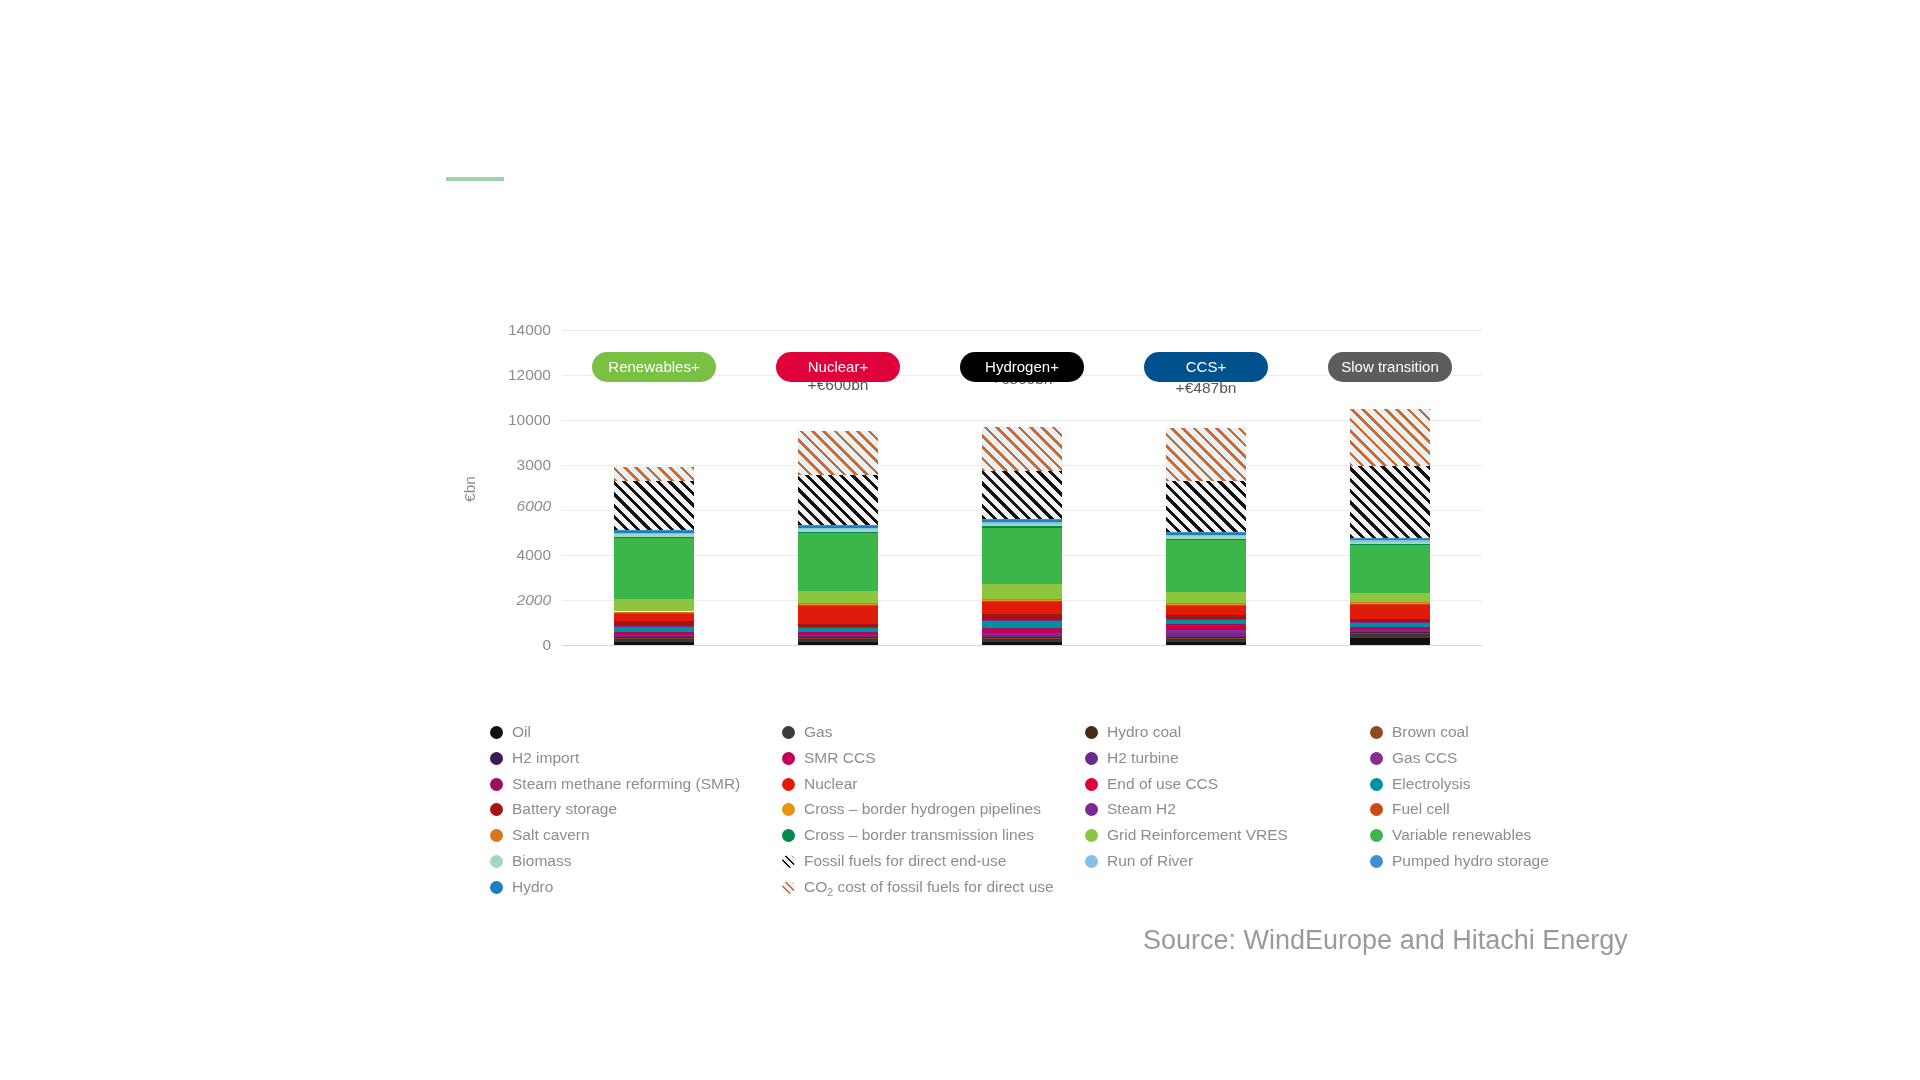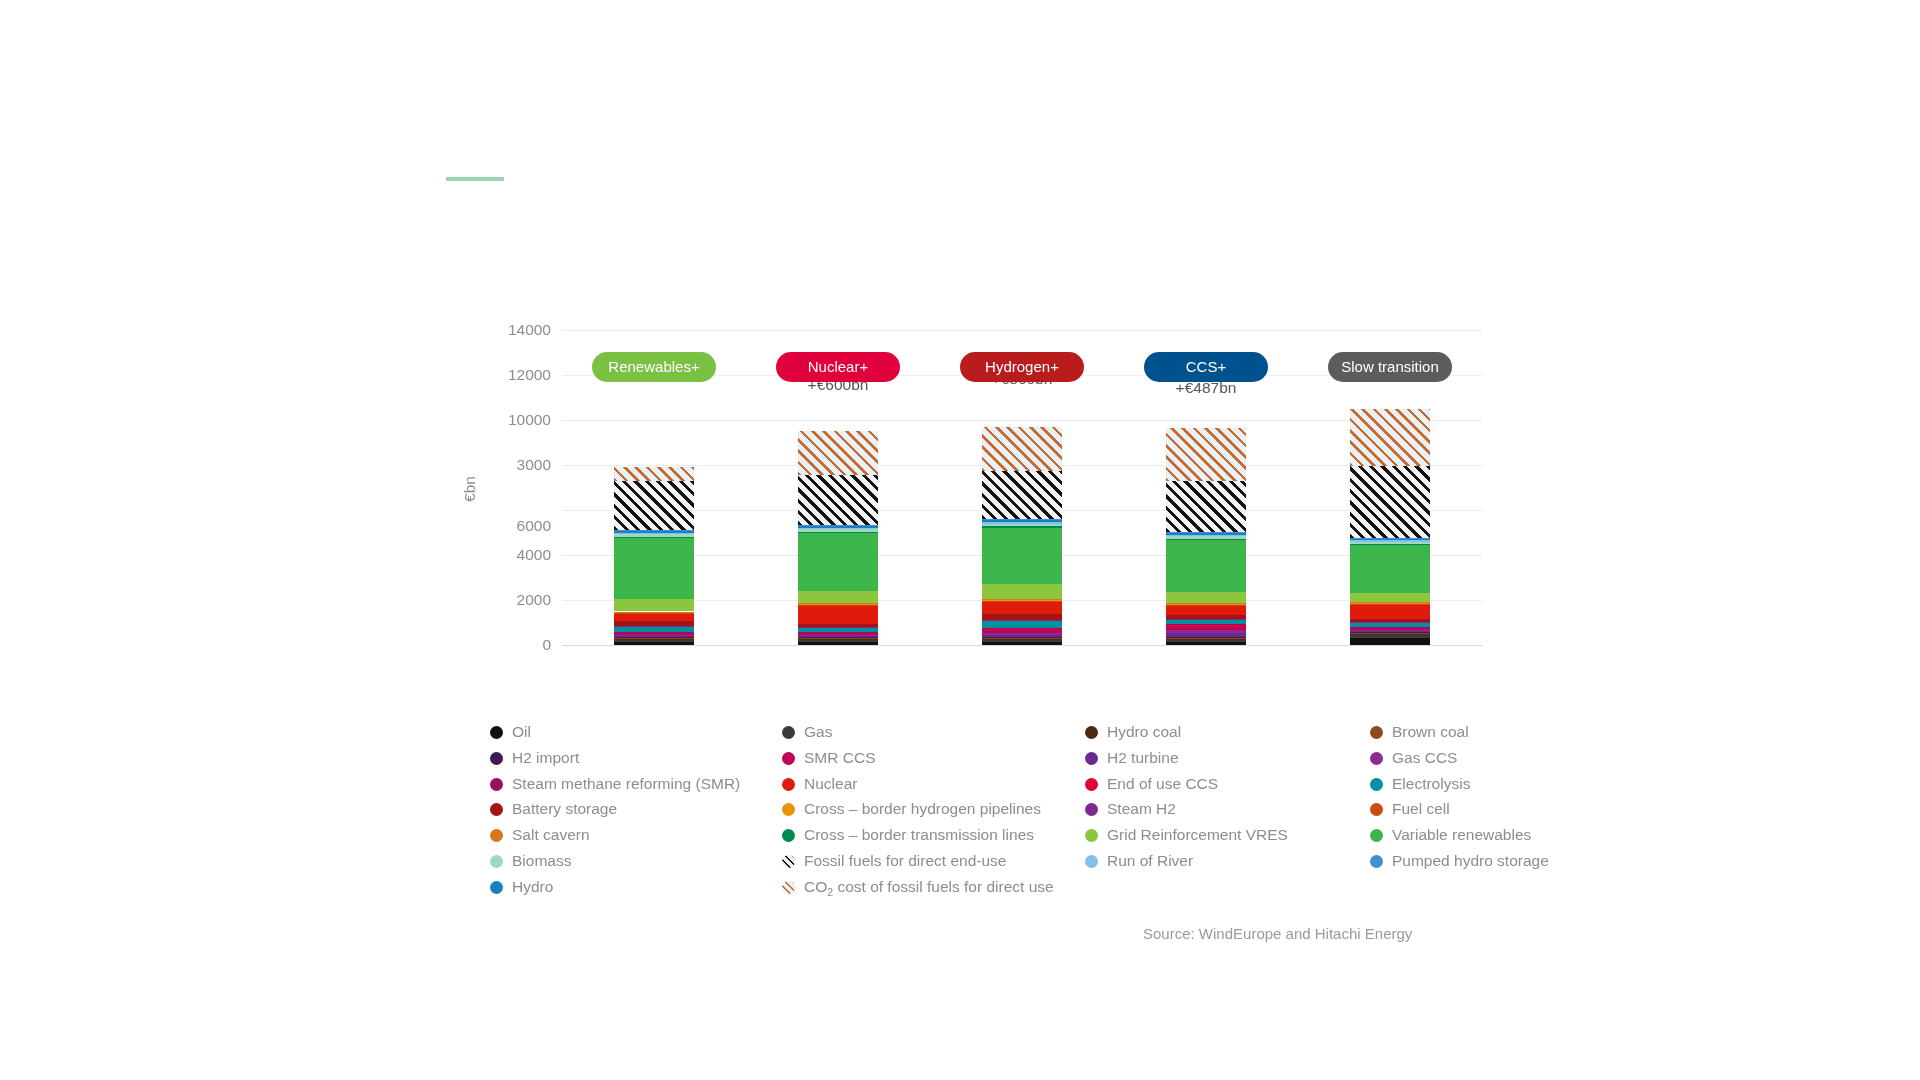--- a/index.html
+++ b/index.html
@@ -102,21 +102,21 @@
         #c96a2e 0px, #c96a2e 1.6px, #e9f1f7 1.6px, #e9f1f7 5px);
   }
   .legend-label {
     position: absolute; left: 22px; top: 0;
     font-size: 15.5px; color: #8d8d8d; line-height: 19px;
   }
   .legend-label sub { font-size: 10.5px; }
 
   #source {
     position: absolute; left: 1143px; top: 925px;
-    font-size: 15px; color: #9a9a9a; white-space: nowrap; text-align: center;
+    font-size: 27px; color: #9a9a9a; white-space: nowrap; text-align: center;
   }
 </style>
 </head>
 <body>
 
 <div id="root">
 
   <div id="fig-rule"></div>
 
   <div id="chart-wrap">
@@ -128,23 +128,23 @@
           <div class="gridline" style="top: 270px;"></div>
           <div class="gridline" style="top: 225px;"></div>
           <div class="gridline" style="top: 180px;"></div>
           <div class="gridline" style="top: 135px;"></div>
           <div class="gridline" style="top: 90px;"></div>
           <div class="gridline" style="top: 45px;"></div>
           <div class="gridline" style="top: 0px;"></div>
         </div>
       <div id="yticks">
           <div class="ytick" style="top: 315px;">0</div>
-          <div class="ytick" style="top: 270px;">2000</div>
+          <div class="ytick" style="top: 270px; font-style: italic;">2000</div>
           <div class="ytick" style="top: 225px;">4000</div>
-          <div class="ytick" style="top: 196px;">6000</div>
+          <div class="ytick" style="top: 176px; font-style: italic;">6000</div>
           <div class="ytick" style="top: 135px;">3000</div>
           <div class="ytick" style="top: 90px;">10000</div>
           <div class="ytick" style="top: 45px;">12000</div>
           <div class="ytick" style="top: 0px;">14000</div>
         </div>
       <div id="bars">
           <div class="bar-group" style="left: 52px; width: 80px; height: 315px;">
             <div class="bar" style="height: 225.36px;">
               <div class="seg" title="Oil" style="bottom: 0px; height: 3.375px; background: rgb(17, 17, 17);"></div>
               <div class="seg" title="Gas" style="bottom: 3.375px; height: 2.475px; background: rgb(59, 59, 59);"></div>
@@ -230,21 +230,21 @@
               <div class="seg" title="Variable renewables" style="bottom: 60.525px; height: 56.925px; background: rgb(60, 181, 74);"></div>
               <div class="seg" title="Cross – border transmission lines" style="bottom: 117.45px; height: 1.575px; background: rgb(0, 138, 82);"></div>
               <div class="seg" title="Biomass" style="bottom: 119.025px; height: 2.475px; background: rgb(159, 217, 189);"></div>
               <div class="seg" title="Run of River" style="bottom: 121.5px; height: 1.35px; background: rgb(130, 192, 232);"></div>
               <div class="seg" title="Hydro" style="bottom: 122.85px; height: 2.025px; background: rgb(27, 127, 196);"></div>
               <div class="seg" title="Pumped hydro storage" style="bottom: 124.875px; height: 0.7875px; background: rgb(63, 143, 208);"></div>
               <div class="seg hatch-fossil" title="Fossil fuels for direct end-use" style="bottom: 125.662px; height: 48.375px;"></div>
               <div class="seg hatch-co2" title="CO₂ cost of fossil fuels for direct use" style="bottom: 174.037px; height: 44.325px;"></div>
             </div>
             <div class="delta-label" style="bottom: 256.71px;">+€860bn</div>
-            <div class="pill" style="background: #b91c1c;">Hydrogen+</div>
+            <div class="pill" style="background: #000000;">Hydrogen+</div>
           </div>
           <div class="bar-group" style="left: 604px; width: 80px; height: 315px;">
             <div class="bar" style="height: 236.317px;">
               <div class="seg" title="Oil" style="bottom: 0px; height: 3.375px; background: rgb(17, 17, 17);"></div>
               <div class="seg" title="Gas" style="bottom: 3.375px; height: 2.475px; background: rgb(59, 59, 59);"></div>
               <div class="seg" title="Hard coal" style="bottom: 5.85px; height: 0.5625px; background: rgb(74, 42, 22);"></div>
               <div class="seg" title="Brown coal" style="bottom: 6.4125px; height: 0.5625px; background: rgb(140, 74, 30);"></div>
               <div class="seg" title="H2 import" style="bottom: 6.975px; height: 0.9px; background: rgb(61, 26, 82);"></div>
               <div class="seg" title="H2 turbine" style="bottom: 7.875px; height: 3.825px; background: rgb(107, 42, 143);"></div>
               <div class="seg" title="Gas CCS" style="bottom: 11.7px; height: 2.925px; background: rgb(139, 42, 143);"></div>

